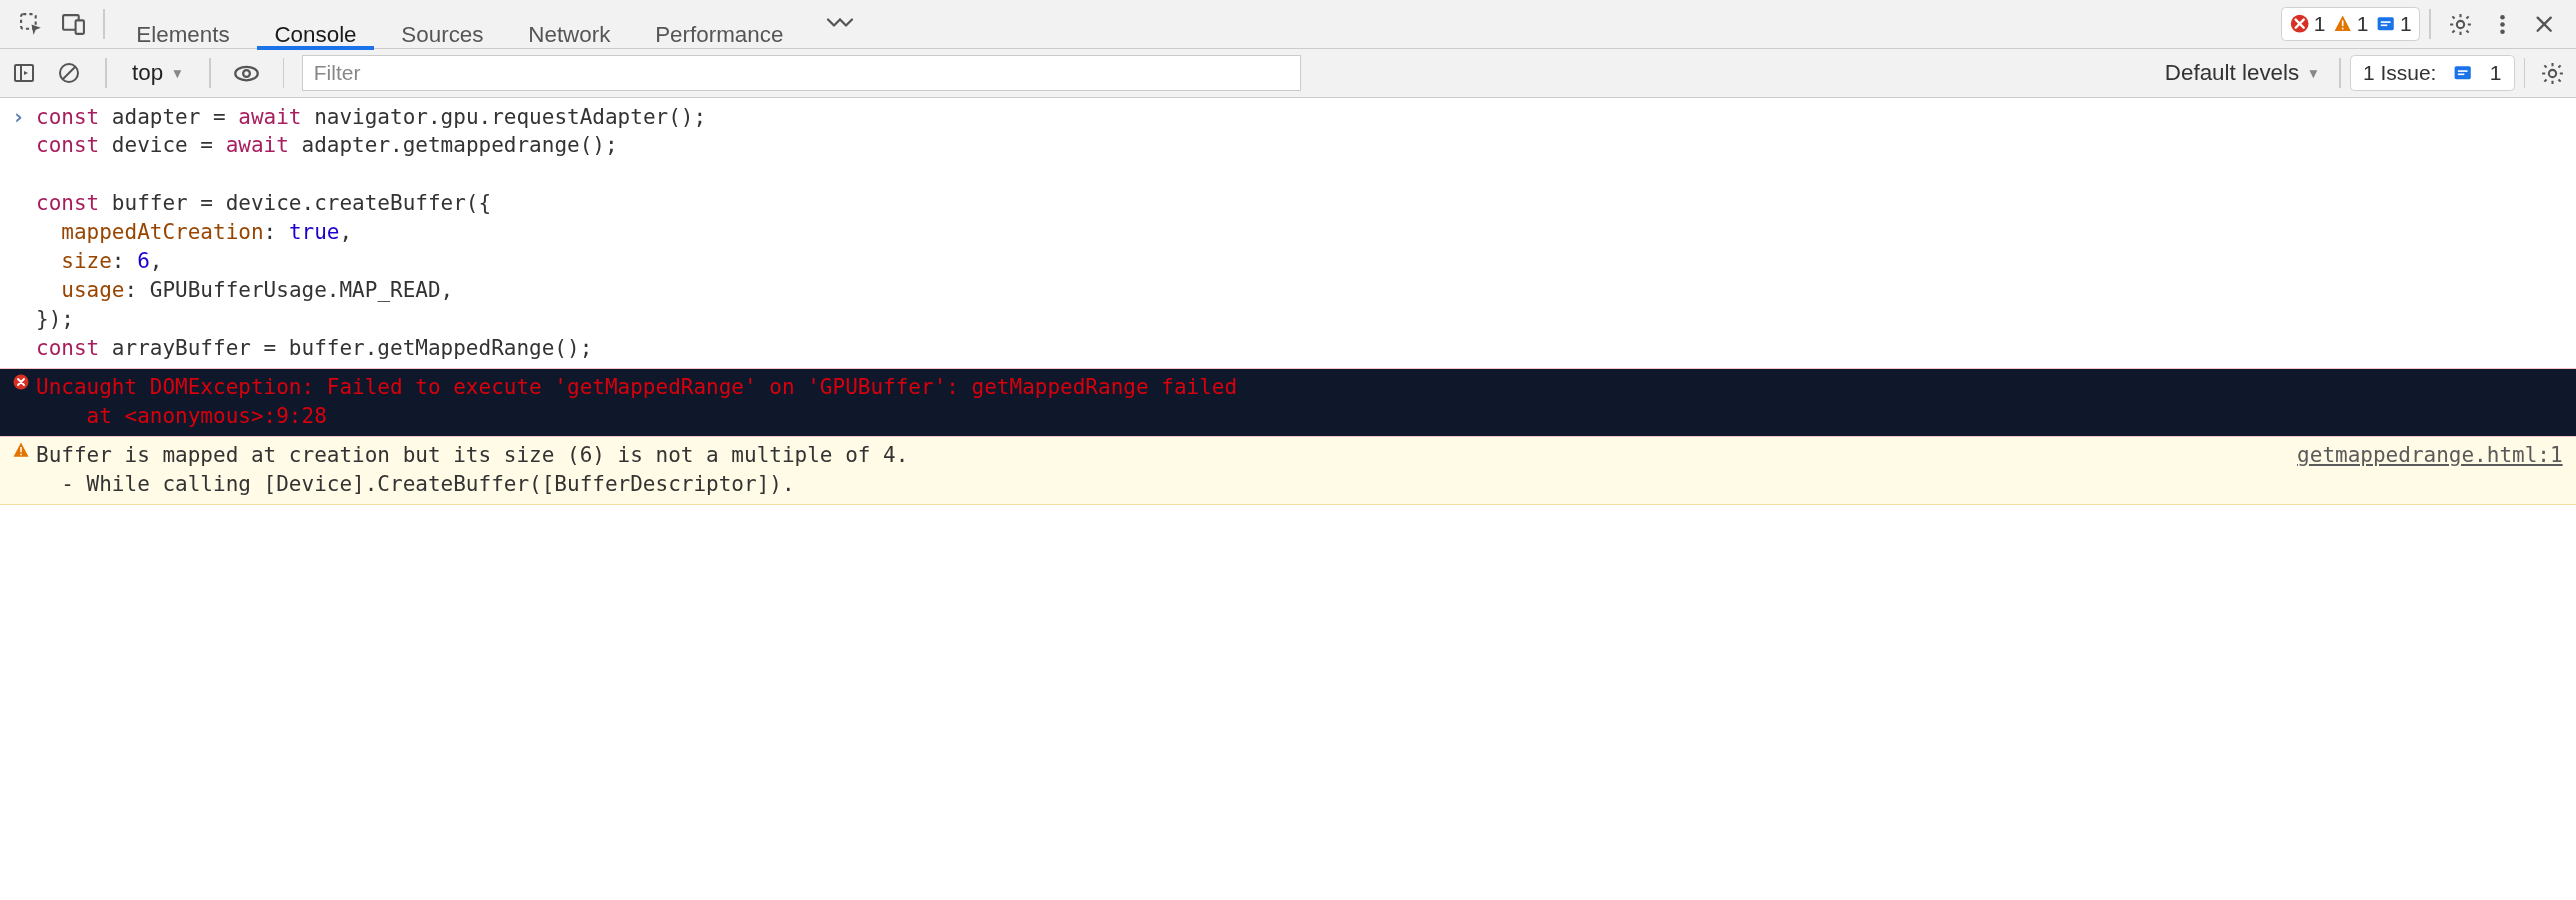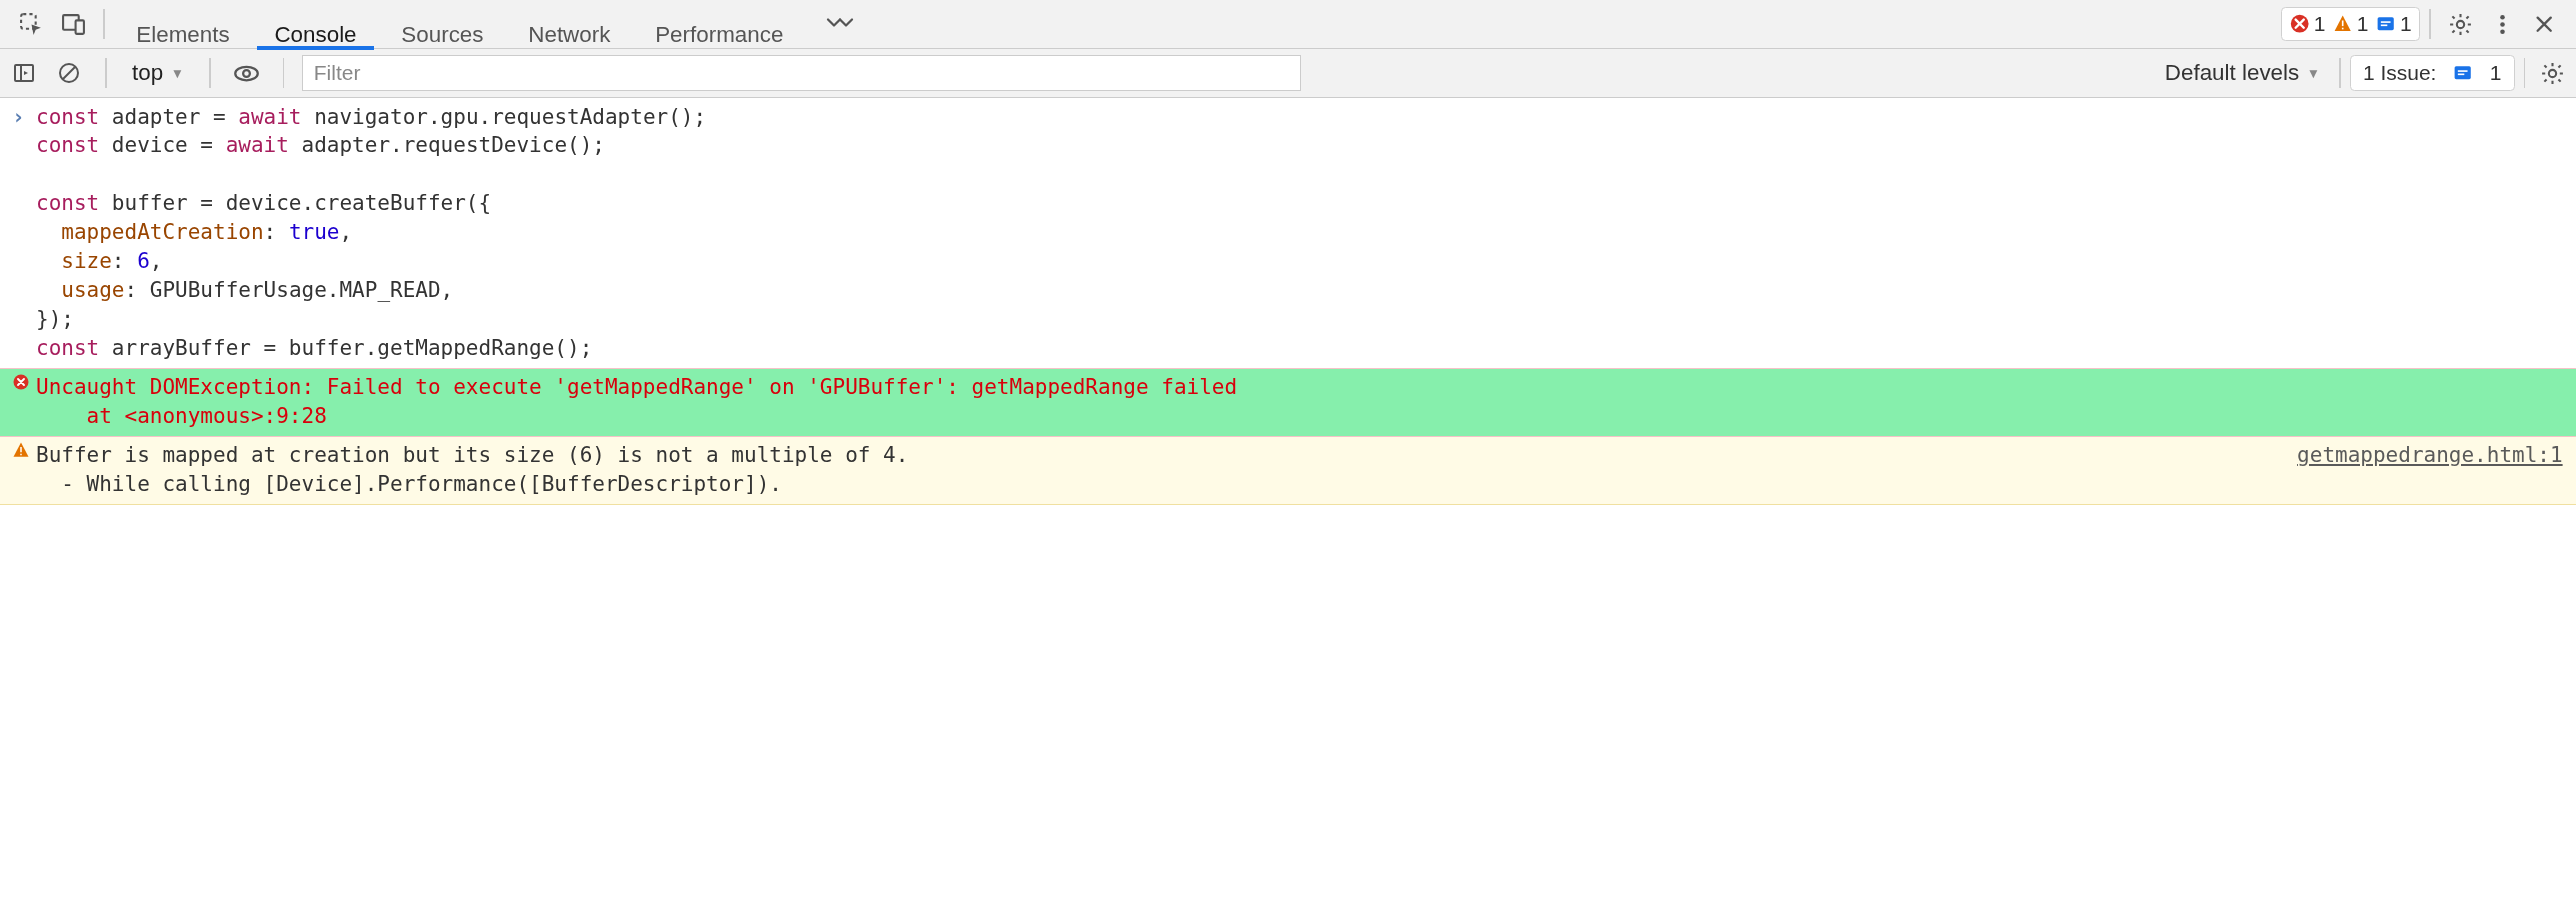--- a/index.html
+++ b/index.html
@@ -131,21 +131,21 @@
 
   .row-input .gutter { color:#5a7eb2; font-weight: bold; }
 
   
   .kw { color: #a71d5d; }   
   .num { color: #1c00cf; }
   .bool { color: #1c00cf; }
   .pk { color: #994500; }  
 
   .row-error {
-    background: #86efac;
+    background: #0f172a;
     color: #d8000c;
     border-top: 1.5px solid #f5c2c7;
     border-bottom: 1.5px solid #f5c2c7;
   }
   .row-error .gutter { color:#d8000c; }
 
   .row-warning {
     background: #fffbe6;
     color: #333;
     border-bottom: 1.5px solid #f0e0a0;
@@ -310,21 +310,21 @@
         </svg>
     </div>
   </div>
 </div>
 
 <div class="console">
 
   <div class="row row-input">
     <div class="gutter">›</div>
     <div class="content"><span class="kw">const</span><span> adapter = </span><span class="kw">await</span><span> navigator.gpu.requestAdapter();</span>
-<span class="kw">const</span><span> device = </span><span class="kw">await</span><span> adapter.requestDevice();</span>
+<span class="kw">const</span><span> device = </span><span class="kw">await</span><span> adapter.getmappedrange();</span>
 <span></span>
 <span class="kw">const</span><span> buffer = device.createBuffer({</span>
 <span class="pk">  mappedAtCreation</span><span>: </span><span class="bool">true</span><span>,</span>
 <span class="pk">  size</span><span>: </span><span class="num">6</span><span>,</span>
 <span class="pk">  usage</span><span>: GPUBufferUsage.MAP_READ,</span>
 <span>});</span>
 <span class="kw">const</span><span> arrayBuffer = buffer.getMappedRange();</span></div>
   </div>
 
   <div class="row row-error">
@@ -340,17 +340,17 @@
 
   <div class="row row-warning">
     <div class="gutter">
       <svg width="18" height="18" viewBox="0 0 24 24">
           <path d="M12 2 L22 21 L2 21 Z" fill="#e37400"></path>
           <rect x="11" y="8" width="2" height="7" fill="#fff"></rect>
           <rect x="11" y="17" width="2" height="2" fill="#fff"></rect>
         </svg>
     </div>
     <div class="content"><span class="src-link">getmappedrange.html:1</span><span>Buffer is mapped at creation but its size (6) is not a multiple of 4.</span>
-<span>  - While calling [Device].Performance([BufferDescriptor]).</span></div>
+<span>  - While calling [Device].CreateBuffer([BufferDescriptor]).</span></div>
   </div>
 
 </div>
 
 
 </body></html>

